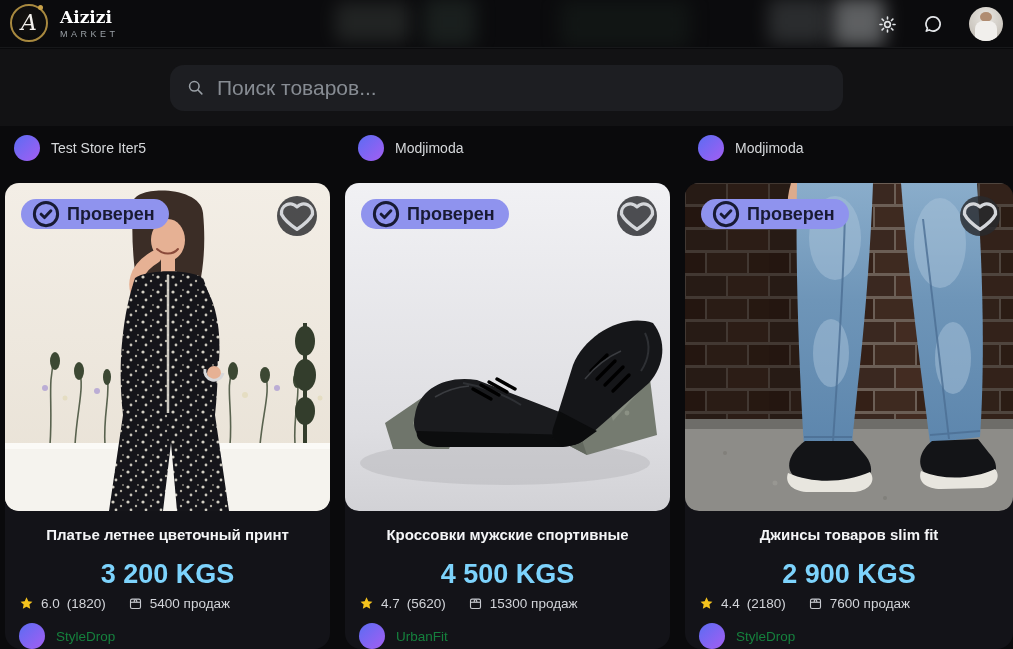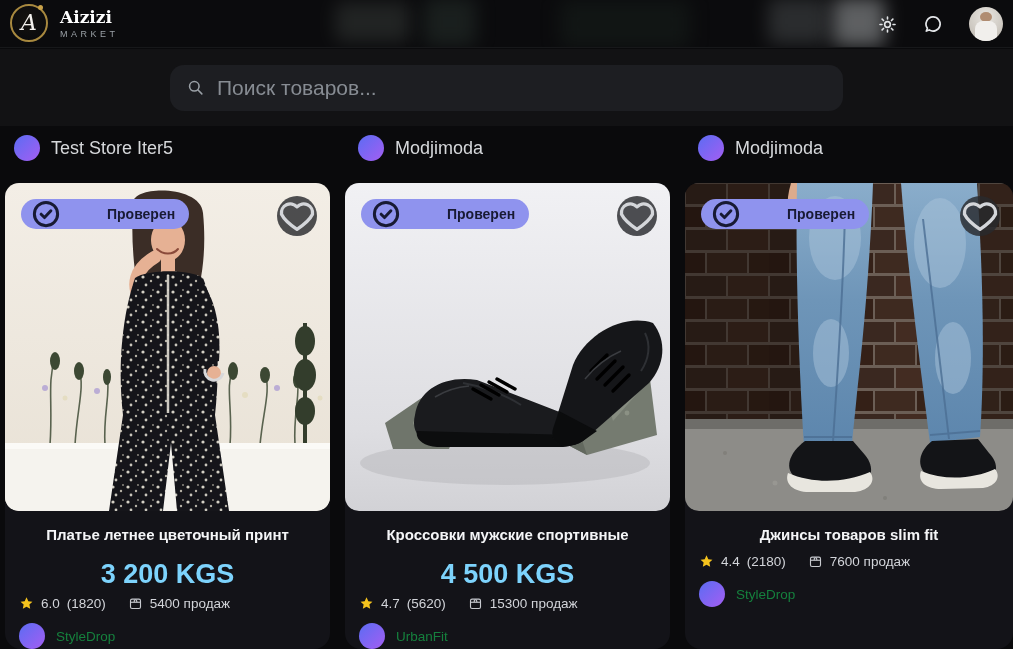--- a/index.html
+++ b/index.html
@@ -55,38 +55,38 @@
   .search-box input {
     flex:1; background:transparent; border:none; outline:none;
     color:#e5e7ea; font-size:21px; font-family:"Liberation Sans", sans-serif;
   }
   .search-box input::placeholder { color:#878c93; }
 
   
   .prev-store { position:absolute; top:133px; height:30px; display:flex; align-items:center; gap:11px; cursor:pointer; }
   .ps0 { left:14px; } .ps1 { left:358px; } .ps2 { left:698px; }
   .store-avatar { width:26px; height:26px; border-radius:50%; background:linear-gradient(135deg,#5b6cf3,#a45ef2); flex:none; }
-  .prev-store span { color:#d6d8db; font-size:18px; }
+  .prev-store span { color:#d6d8db; font-size:14px; }
 
   
   .card {
     position:absolute; top:183px; width:325px; height:466px;
     background:#131318; border-radius:16px; cursor:pointer;
   }
   .c0 { left:5px; } .c1 { left:345px; } .c2 { left:685px; width:328px; }
   .card-img {
     position:relative; width:100%; height:328px; border-radius:14px; overflow:hidden;
   }
   .card-img svg { display:block; width:100%; height:100%; }
   .badge {
     position:absolute; left:16px; top:16px; height:30px;
     background:#8f93ee; border-radius:16px; display:flex; align-items:center;
     gap:6px; padding:0 14px 0 10px;
   }
-  .badge span { color:#181a33; font-size:14px; font-weight:bold;margin-left:40px; }
+  .badge span { color:#181a33; font-size:18px; font-weight:bold; }
   .heart-btn {
     position:absolute; right:13px; top:13px; width:40px; height:40px; border-radius:50%;
     background:rgba(40,41,45,.82); display:flex; align-items:center; justify-content:center;
     cursor:pointer; border:none;
   }
   .card-body { padding:14px 14px 0 14px;text-align:center; }
   .p-title { color:#f4f5f7; font-size:15px; font-weight:bold; line-height:20px; }
   .p-price { color:#7dd3fc; font-size:27px; font-weight:bold; line-height:26px; margin-top:16px; }
   .p-meta { display:flex; align-items:center; gap:7px; margin-top:9px; color:#d2d4d9; font-size:13.5px; }
   .p-meta .gap { width:8px; }
@@ -424,20 +424,21 @@
         <span>Проверен</span>
       </div>
       <button class="heart-btn">
         <svg width="21" height="21" viewBox="0 0 24 24" fill="none" stroke="#d4d6da" stroke-width="2" stroke-linejoin="round">
           <path d="M12 20s-7.2-4.7-9.3-9A5.4 5.4 0 0 1 12 6.5 5.4 5.4 0 0 1 21.3 11c-2.1 4.3-9.3 9-9.3 9z"></path>
         </svg>
       </button>
     </div>
     <div class="card-body">
       <div class="p-title">Джинсы товаров slim fit</div>
+      <div class="p-price">2 900 KGS</div>
       <div class="p-meta">
         <svg width="15" height="15" viewBox="0 0 24 24" fill="#f5c31d">
           <path d="M12 2l2.9 6.2 6.6.9-4.9 4.6 1.3 6.6L12 17l-5.9 3.3 1.3-6.6L2.5 9.1l6.6-.9z"></path>
         </svg>
         <span>4.4</span>
         <span>(2180)</span>
         <span class="gap"></span>
         <svg width="15" height="15" viewBox="0 0 24 24" fill="none" stroke="#c8cacf" stroke-width="1.8" stroke-linejoin="round">
           <rect x="4" y="5" width="16" height="15" rx="2.5"></rect>
             <line x1="4" y1="10" x2="20" y2="10"></line>

